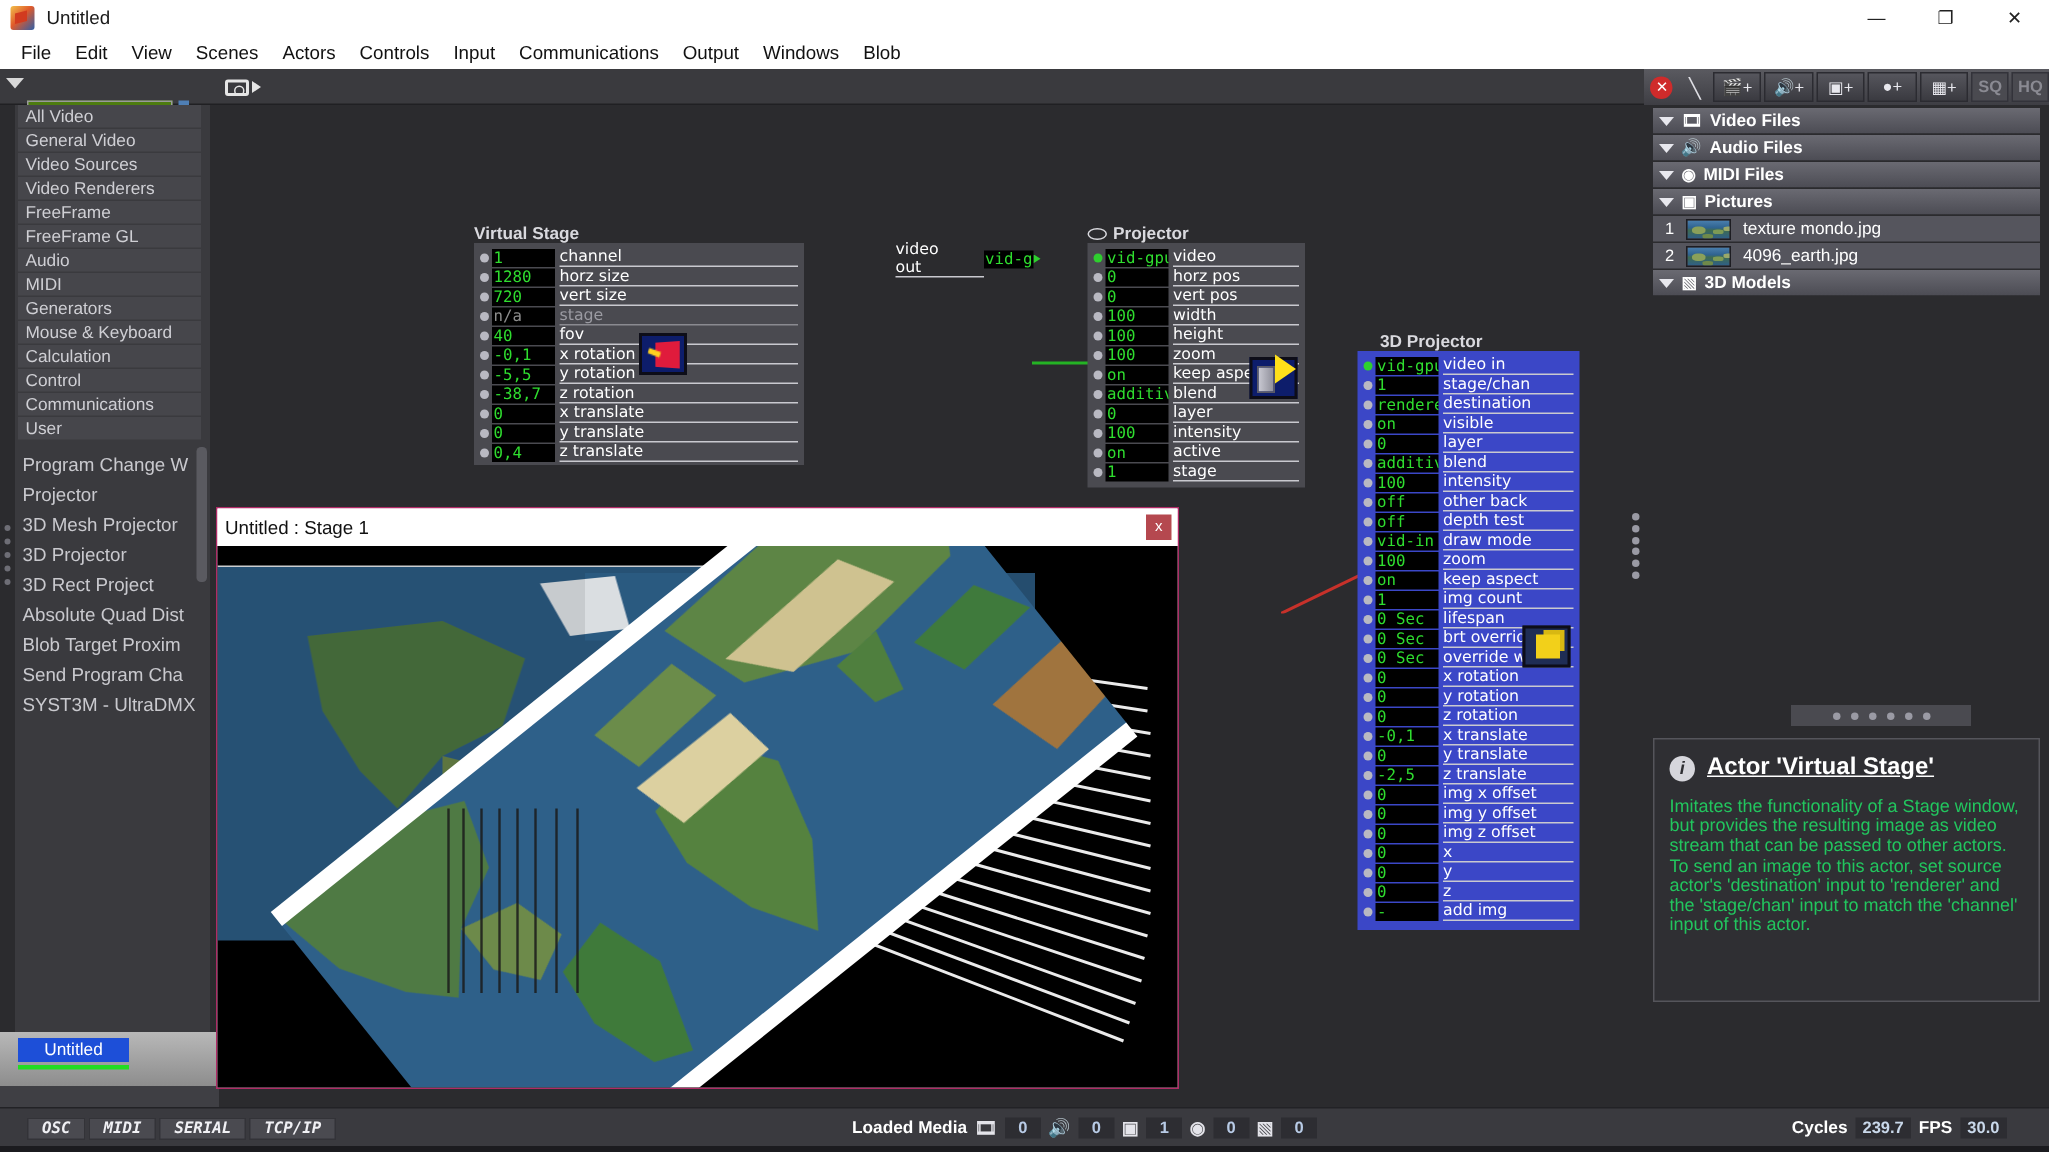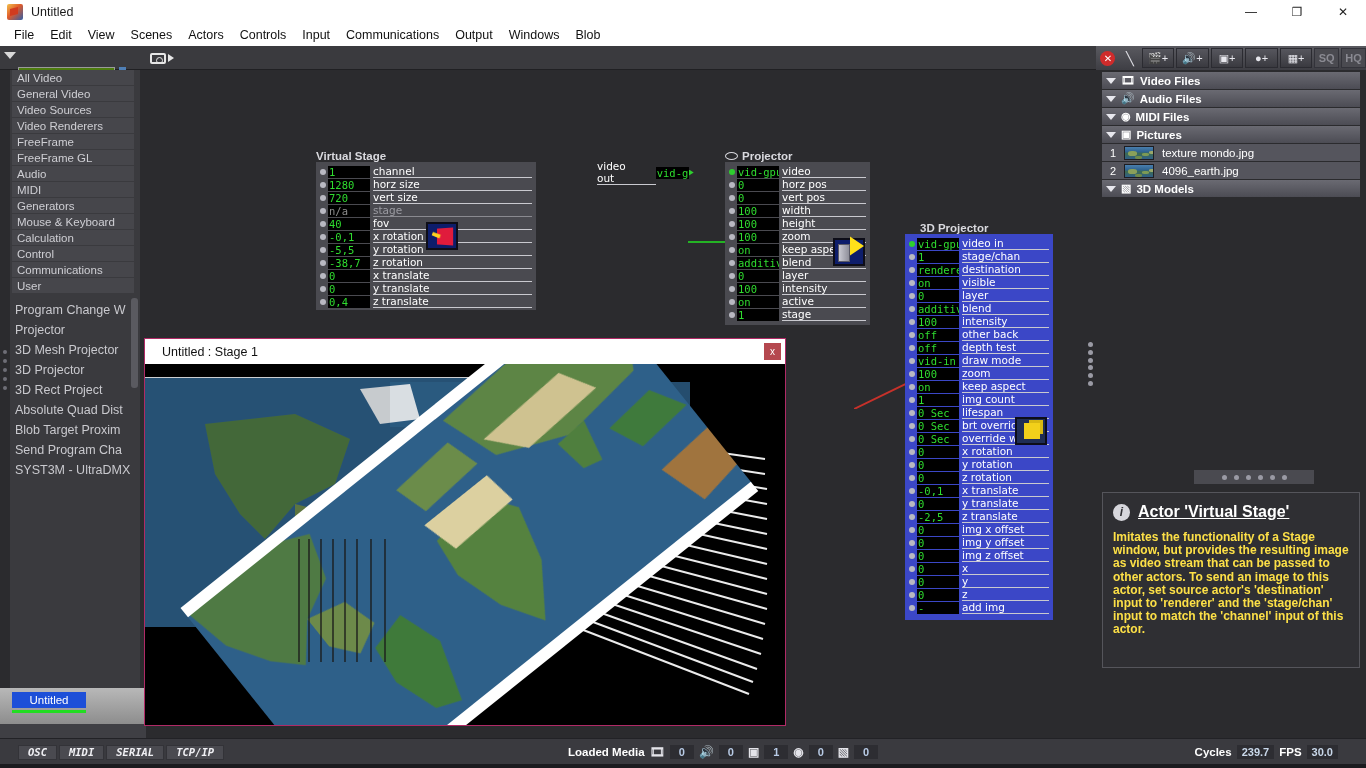--- a/index.html
+++ b/index.html
@@ -187,21 +187,21 @@
     position: absolute; left: 714px; top: 239px; width: 200px; height: 100px;
     pointer-events: none;
   }
   
   #stagewin {
     position: absolute; left: 144px; top: 338px; width: 642px; height: 388px;
     background: #ffffff; border: 1px solid #b02a66;
   }
   #stage-title {
     height: 25px; background: #fff; display: flex; align-items: center;
-    padding-left: 17px; font-size: 12.5px; color: #111;
+    padding-left: 5px; font-size: 12.5px; color: #111;
   }
   #stage-close {
     position: absolute; right: 4px; top: 4px; width: 17px; height: 17px;
     background: #b5484f; color: #fff; font-size: 10px;
     display: flex; align-items: center; justify-content: center;
   }
   #stage-canvas {
     position: absolute; left: 0; top: 25px; width: 640px; height: 361px;
     background: #000; overflow: hidden;
   }
@@ -258,21 +258,21 @@
     position: absolute; left: 6px; top: 446px; width: 258px; height: 176px;
     background: #2f2f33; border: 1px solid #55555b; padding: 10px 10px 0 10px;
   }
   #info-head { display:flex; align-items:center; gap:8px; margin-bottom: 10px; }
   #info-icon {
     width: 17px; height: 17px; border-radius: 50%; background: #d6d6dc; color: #2f2f33;
     font-size: 12px; font-weight: bold; font-style: italic;
     display:flex; align-items:center; justify-content:center;
   }
   #info-title { color:#fff; font-size: 16px; font-weight: bold; text-decoration: underline; }
-  .info-p { color:#fde047; font-size: 12px; line-height: 13.2px; margin-bottom: 10px; font-weight: bold; }
+  .info-p { color:#22c55e; font-size: 12px; line-height: 13.2px; margin-bottom: 10px; }
   
   #vgrip {
     position: absolute; left: 1086px; top: 340px; width: 8px; height: 48px;
     display: flex; flex-direction: column; align-items: center; justify-content: space-between;
     padding: 2px 0;
   }
   
   #bottombar {
     position: absolute; left: 0; top: 738px; width: 1366px; height: 26px;
     background: #3a3a3f; border-top: 1px solid #222226;

